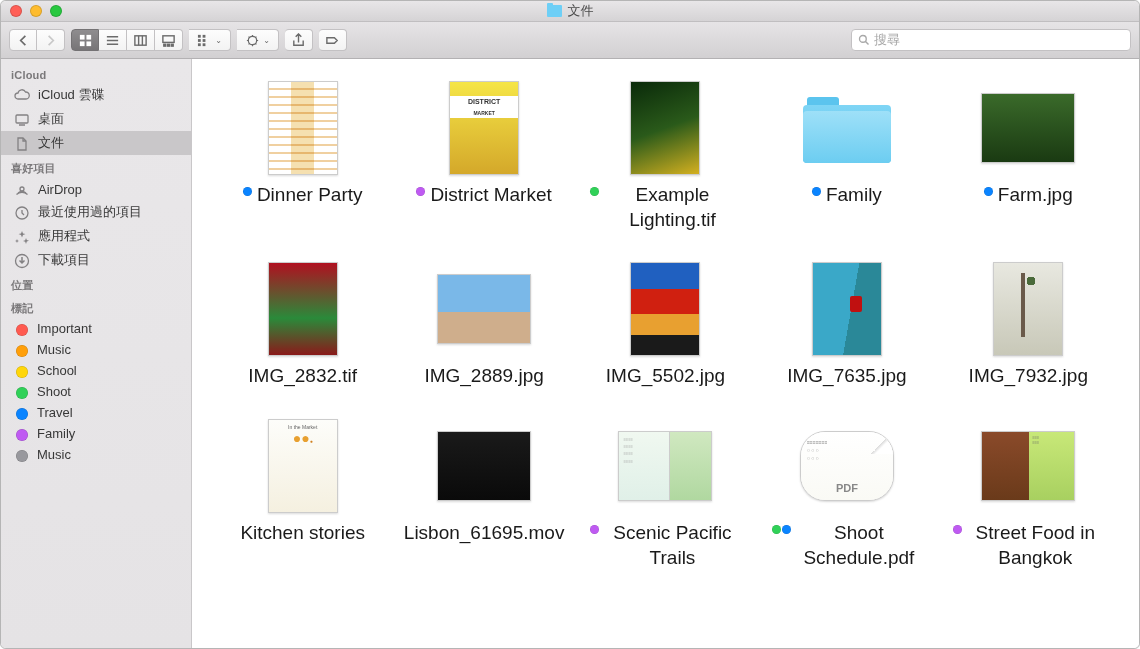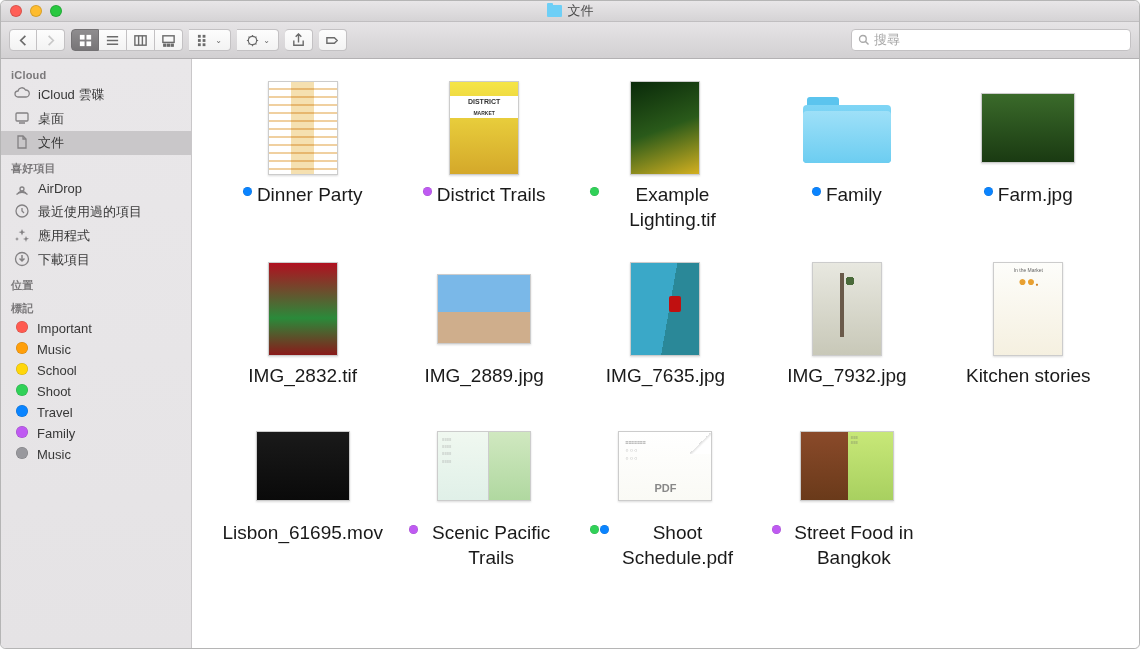--- a/index.html
+++ b/index.html
@@ -26,21 +26,21 @@
 .tbtn svg { width: 15px; height: 15px; }
 .dropdown-caret { font-size: 8px; margin-left: 3px; color: #6b6b6b; }
 .spacer { flex: 1; }
 .search { height: 22px; width: 280px; background: #fff; border: 1px solid #c3c1c3; border-radius: 4px; display: flex; align-items: center; padding: 0 6px; color: #a8a8a8; font-size: 13px; gap: 4px; }
 .search svg { width: 12px; height: 12px; flex-shrink: 0; }
 
 .body { flex: 1; display: flex; overflow: hidden; }
 
 .sidebar { width: 191px; background: linear-gradient(#e9e7e9,#e5e3e5); border-right: 1px solid #c9c7c9; overflow-y: auto; padding-top: 4px; font-size: 13px; }
 .sb-header { padding: 6px 10px 2px 10px; font-size: 11px; font-weight: 600; color: #7a787a; letter-spacing: 0.2px; }
-.sb-item { display: flex; align-items: flex-start; padding: 3px 10px 3px 12px; gap: 7px; color: #383838; cursor: default; }
+.sb-item { display: flex; align-items: flex-end; padding: 3px 10px 3px 12px; gap: 7px; color: #383838; cursor: default; }
 .sb-item.selected { background: #c9c7c9; }
 .sb-icon { width: 18px; height: 16px; display: flex; align-items: center; justify-content: center; color: #838183; }
 .sb-icon svg { width: 16px; height: 16px; }
 .tag-dot { width: 12px; height: 12px; border-radius: 50%; margin-left: 3px; margin-right: 2px; box-shadow: inset 0 0 0 0.5px rgba(0,0,0,0.2); }
 
 .content { flex: 1; background: #fff; overflow-y: auto; padding: 20px 30px; }
 .grid { display: grid; grid-template-columns: repeat(5, 1fr); row-gap: 28px; column-gap: 20px; }
 .file { display: flex; flex-direction: column; align-items: center; }
 .thumb { width: 98px; height: 98px; display: flex; align-items: center; justify-content: center; margin-bottom: 6px; }
 .thumb-inner { background: #fff; border: 1px solid #ccc; box-shadow: 0 1px 2px rgba(0,0,0,0.15); display: flex; align-items: center; justify-content: center; overflow: hidden; }
@@ -290,21 +290,21 @@
               <div class="thumb-inner portrait">
                 <div class="tfill" style="background: linear-gradient(rgb(245, 229, 71), rgb(212, 168, 42)); display: flex; align-items: flex-start;">
                   <div style="width:100%;height:22px;margin-top:14px;background:#fff;font-size:7px;font-weight:700;text-align:center;line-height:11px;color:#333">DISTRICT<br><span style="font-size:5px">MARKET</span></div>
                 </div>
               </div>
             </div>
             <div class="fname">
               <span style="display: flex; gap: 1px; margin-top: 4px;">
                 <span class="mini-dot" style="background: rgb(191, 90, 242); margin-top: 0px;"></span>
               </span>
-              <span>District Trails</span>
+              <span>District Market</span>
             </div>
           </div>
           <div class="file">
             <div class="thumb">
               <div class="thumb-inner portrait">
                 <div class="tfill" style="background: linear-gradient(160deg, rgb(10, 42, 10), rgb(42, 90, 26), rgb(212, 176, 32));"></div>
               </div>
             </div>
             <div class="fname">
               <span style="display: flex; gap: 1px; margin-top: 4px;">
@@ -352,20 +352,30 @@
             </div>
           </div>
           <div class="file">
             <div class="thumb">
               <div class="thumb-inner landscape">
                 <div class="tfill" style="background: linear-gradient(rgb(122, 184, 232) 55%, rgb(207, 174, 140) 55%);"></div>
               </div>
             </div>
             <div class="fname">
               <span>IMG_2889.jpg</span>
+            </div>
+          </div>
+          <div class="file">
+            <div class="thumb">
+              <div class="thumb-inner portrait">
+                <div class="tfill" style="background: linear-gradient(rgb(32, 96, 192) 28%, rgb(208, 32, 16) 28%, rgb(208, 32, 16) 55%, rgb(232, 160, 48) 55%, rgb(232, 160, 48) 78%, rgb(26, 26, 26) 78%);"></div>
+              </div>
+            </div>
+            <div class="fname">
+              <span>IMG_5502.jpg</span>
             </div>
           </div>
           <div class="file">
             <div class="thumb">
               <div class="thumb-inner portrait" style="position: relative;">
                 <div class="tfill" style="background: linear-gradient(100deg, rgb(58, 168, 200) 55%, rgb(42, 136, 152) 55%);">
                   <div style="position:absolute;left:55%;top:35%;width:12px;height:16px;background:#c01010;border-radius:2px"></div>
                 </div>
               </div>
             </div>
@@ -421,21 +431,21 @@
             </div>
             <div class="fname">
               <span style="display: flex; gap: 1px; margin-top: 4px;">
                 <span class="mini-dot" style="background: rgb(191, 90, 242); margin-top: 0px;"></span>
               </span>
               <span>Scenic Pacific Trails</span>
             </div>
           </div>
           <div class="file">
             <div class="thumb">
-              <div class="thumb-inner landscape pdf-corner" style="position: relative;">
+              <div class="thumb-inner landscape pdf-corner" style="position: relative; border-radius: 25px;">
                 <div class="tfill" style="background: linear-gradient(rgb(255, 255, 255), rgb(250, 250, 245));">
                   <div style="padding:6px;font-size:5px;color:#888;line-height:1.6">≡≡≡≡≡≡≡<br>○ ○ ○<br>○ ○ ○</div>
                   <div style="position:absolute;bottom:6px;width:100%;text-align:center;font-size:11px;color:#888;font-weight:600">PDF</div>
                 </div>
               </div>
             </div>
             <div class="fname">
               <span style="display: flex; gap: 1px; margin-top: 4px;">
                 <span class="mini-dot" style="background: rgb(48, 209, 88); margin-top: 0px;"></span>
                 <span class="mini-dot" style="background: rgb(10, 132, 255); margin-top: 0px;"></span>

